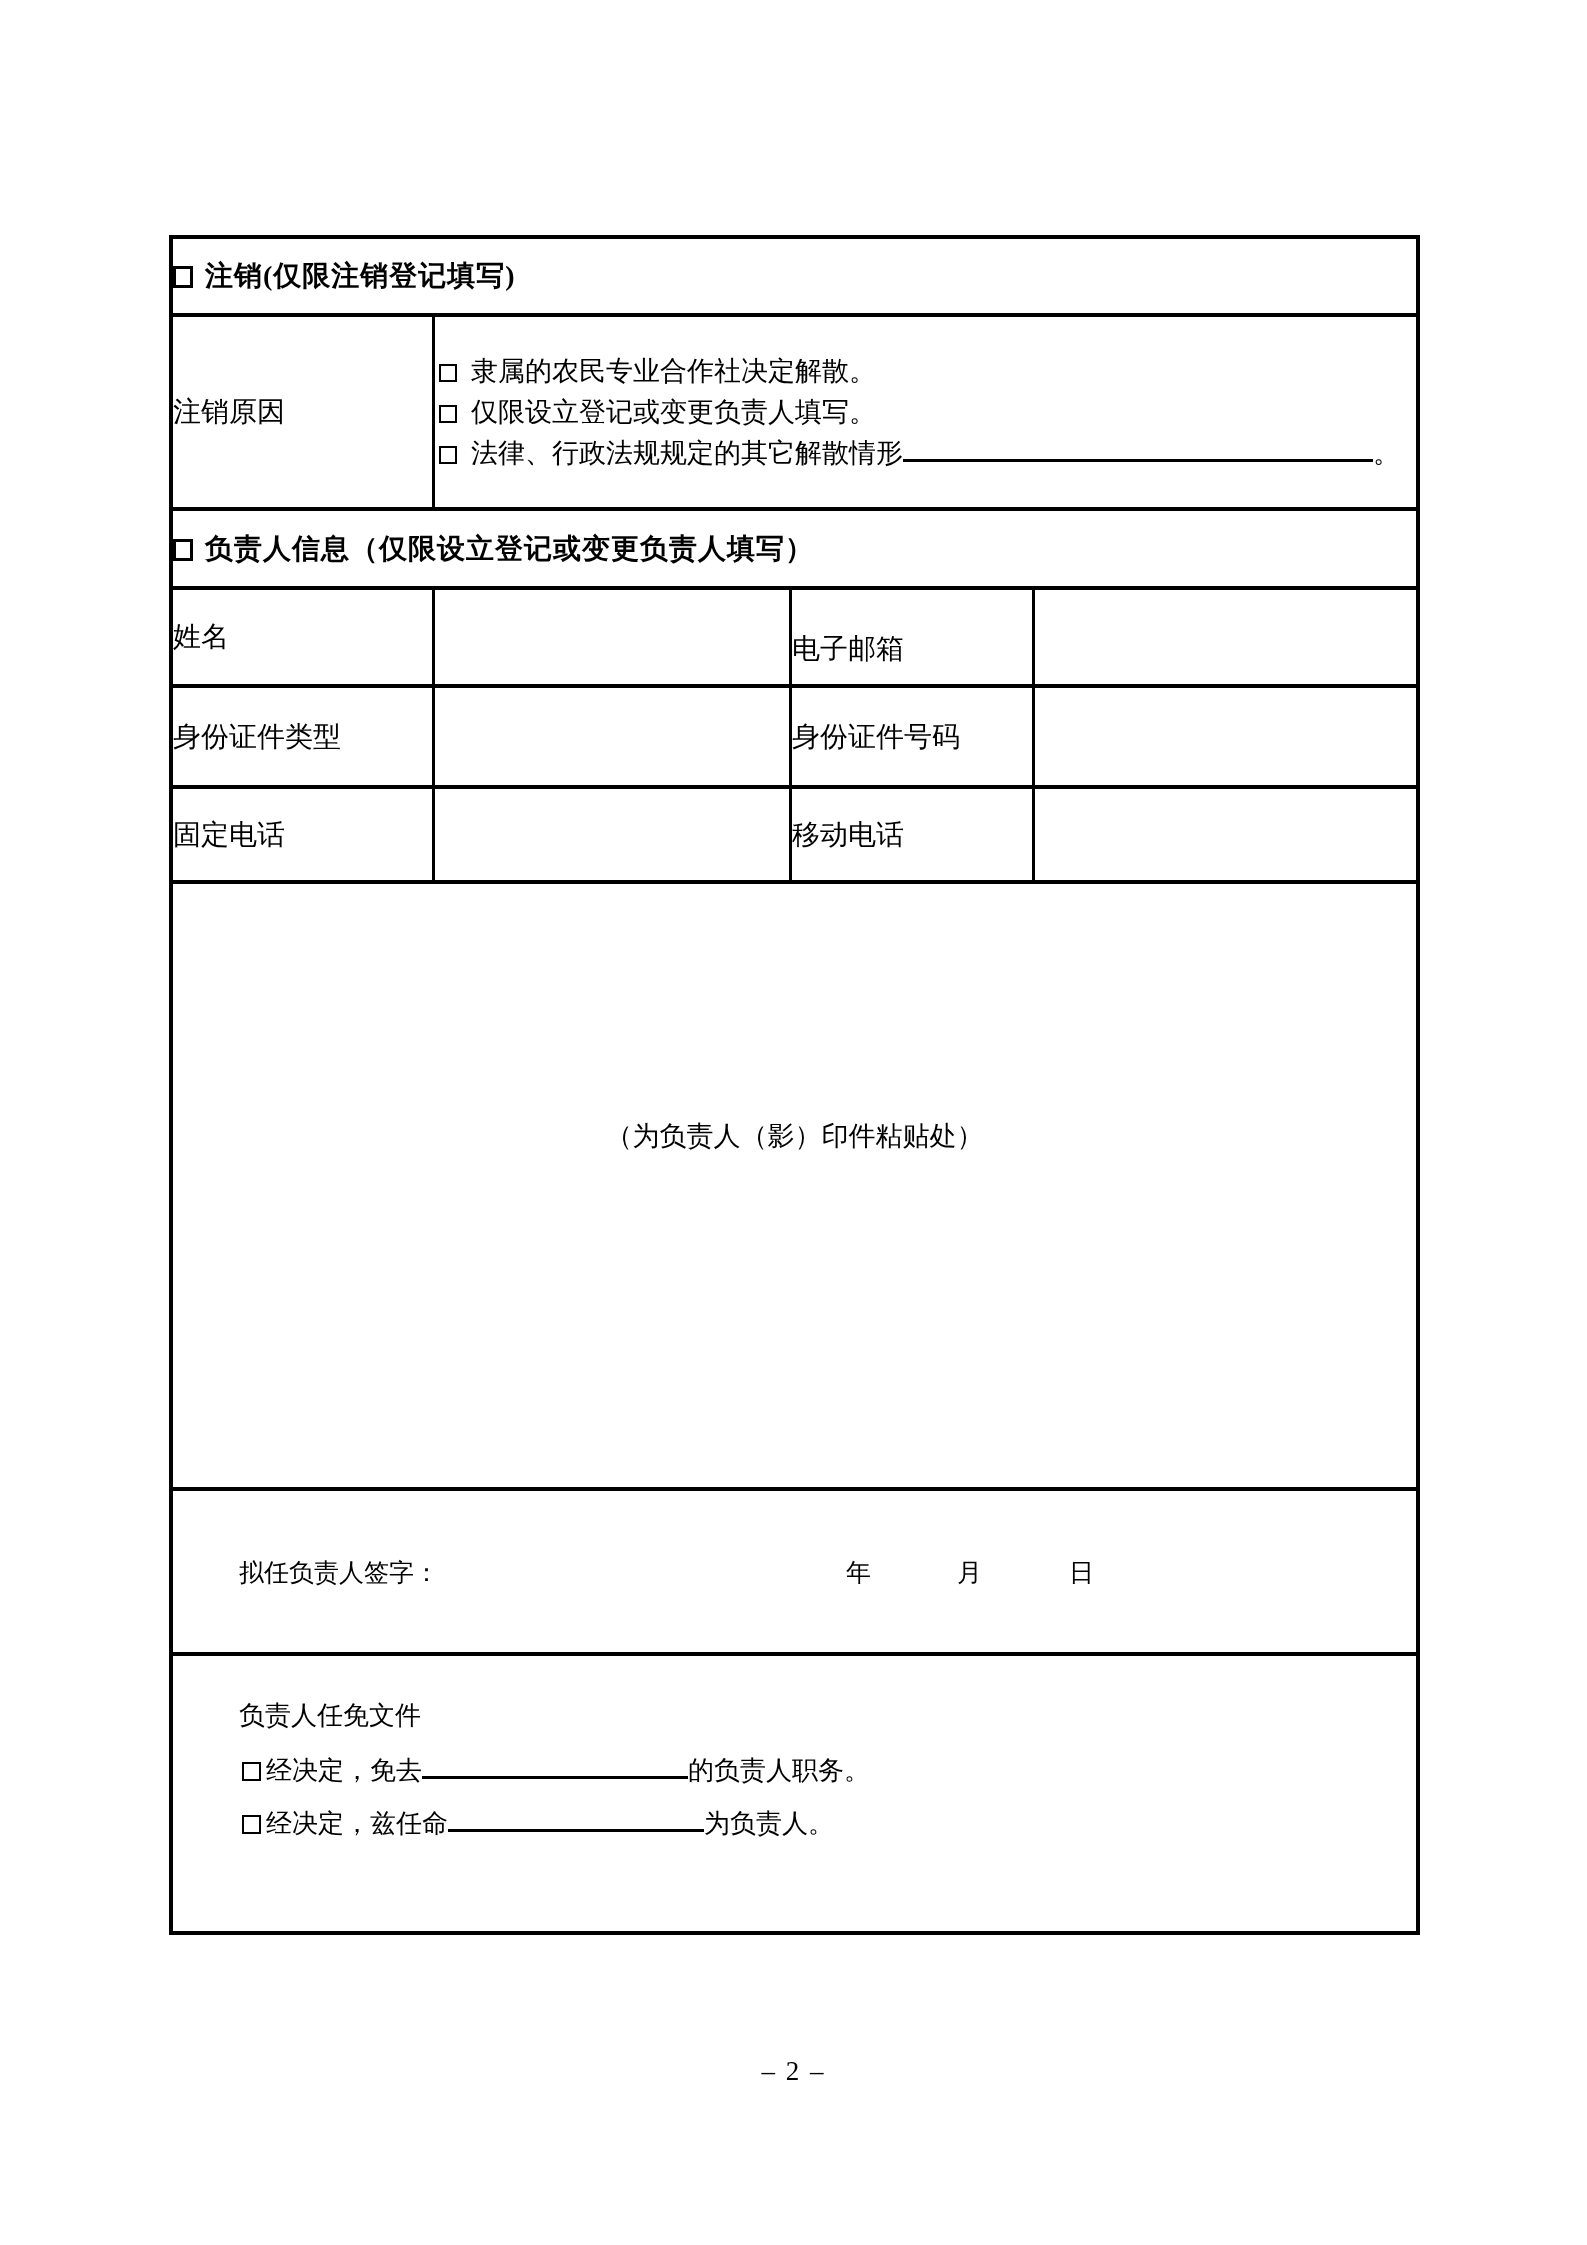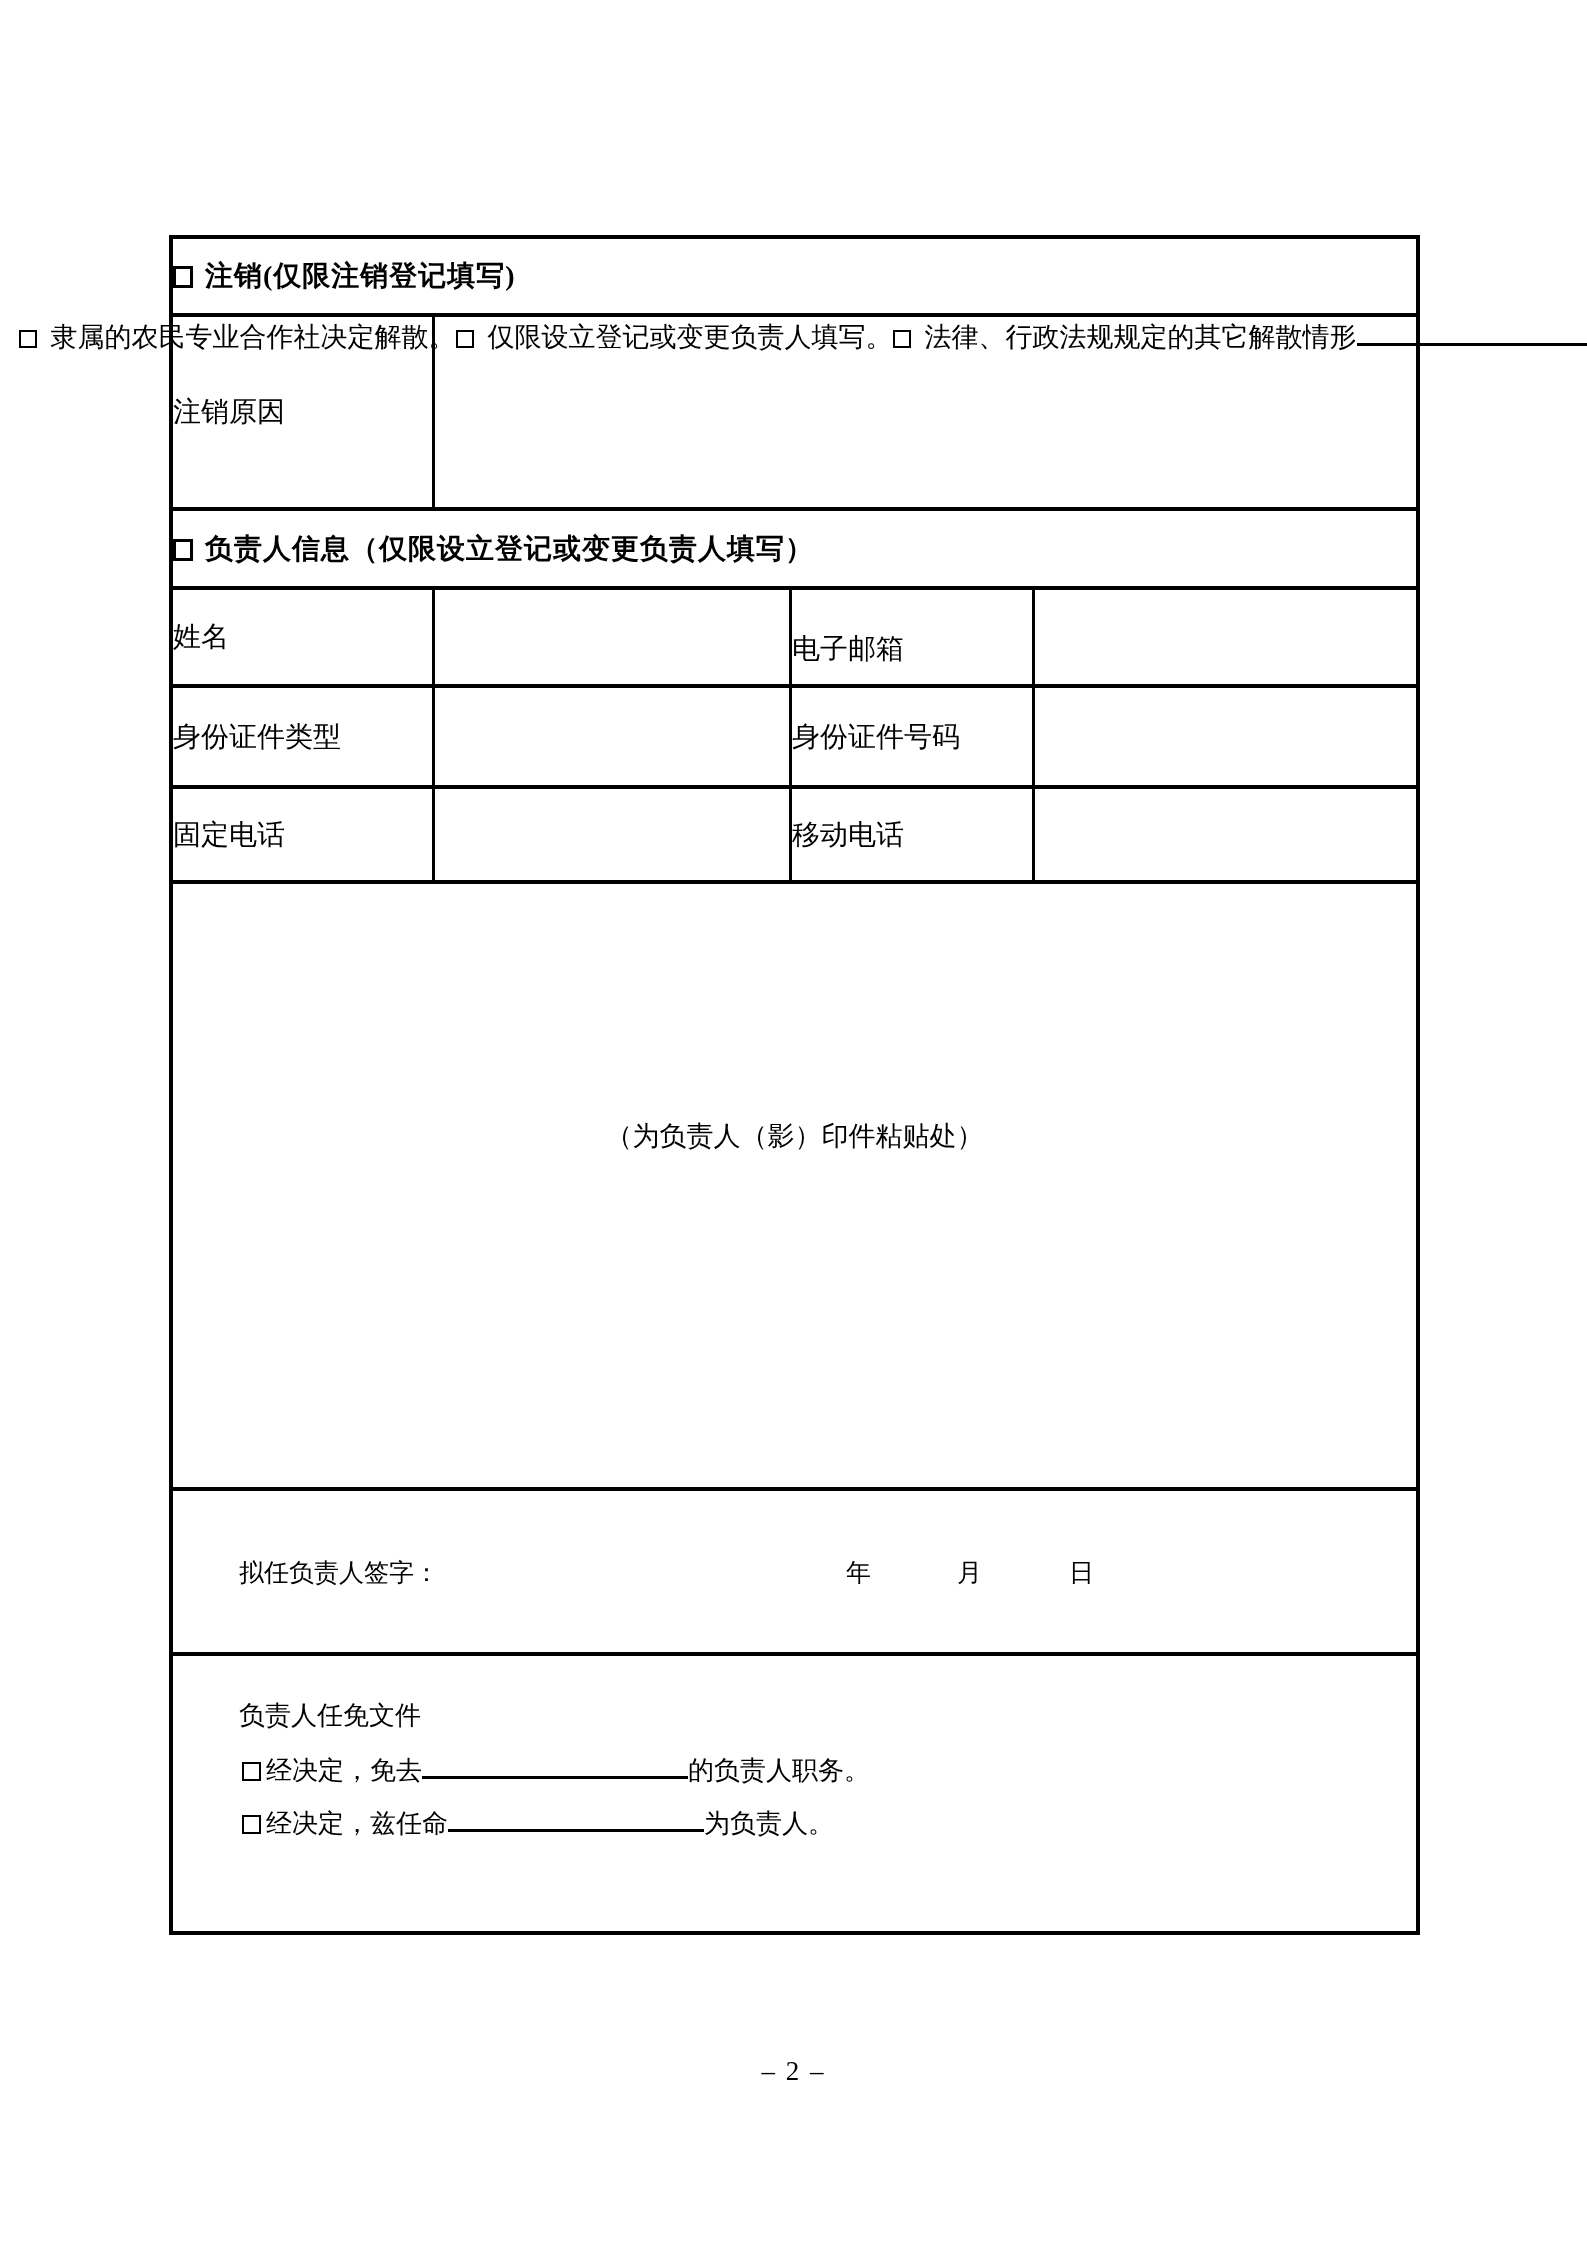--- a/index.html
+++ b/index.html
@@ -17,22 +17,22 @@
   .hdr{font-size:28px;font-weight:bold;letter-spacing:1px;}
   .lbl{font-size:28px;}
   .body-txt{font-size:27px;}
   .cb{display:inline-block;box-sizing:border-box;border:2px solid #000;background:#fff;
       vertical-align:-2px;}
   .cb-hdr{width:20px;height:22px;border-width:3px;margin-right:12px;vertical-align:-3px;}
   .cb-sm{width:18px;height:18px;margin-right:14px;}
   .cb-tight{width:19px;height:19px;margin-right:5px;}
   .blank{display:inline-block;border-bottom:3px solid #000;height:24px;vertical-align:baseline;}
   .abs-line{position:absolute;white-space:nowrap;}
-  .reasons{display:flex;flex-direction:row;justify-content:center;height:100%;
-    padding-left:21px;line-height:41px;}
+  .reasons{display:flex;flex-direction:column;justify-content:center;height:100%;
+    padding-left:4px;line-height:41px;}
   .paste-label{position:absolute;left:0;width:100%;text-align:center;font-size:27px;}
   .pagenum{position:absolute;left:0;width:100%;text-align:center;top:2056px;
     font-size:27px;letter-spacing:2px;}
 </style>
 </head>
 <body>
 
 <div class="table">
 
   <div class="hline" style="top:74px"></div>

